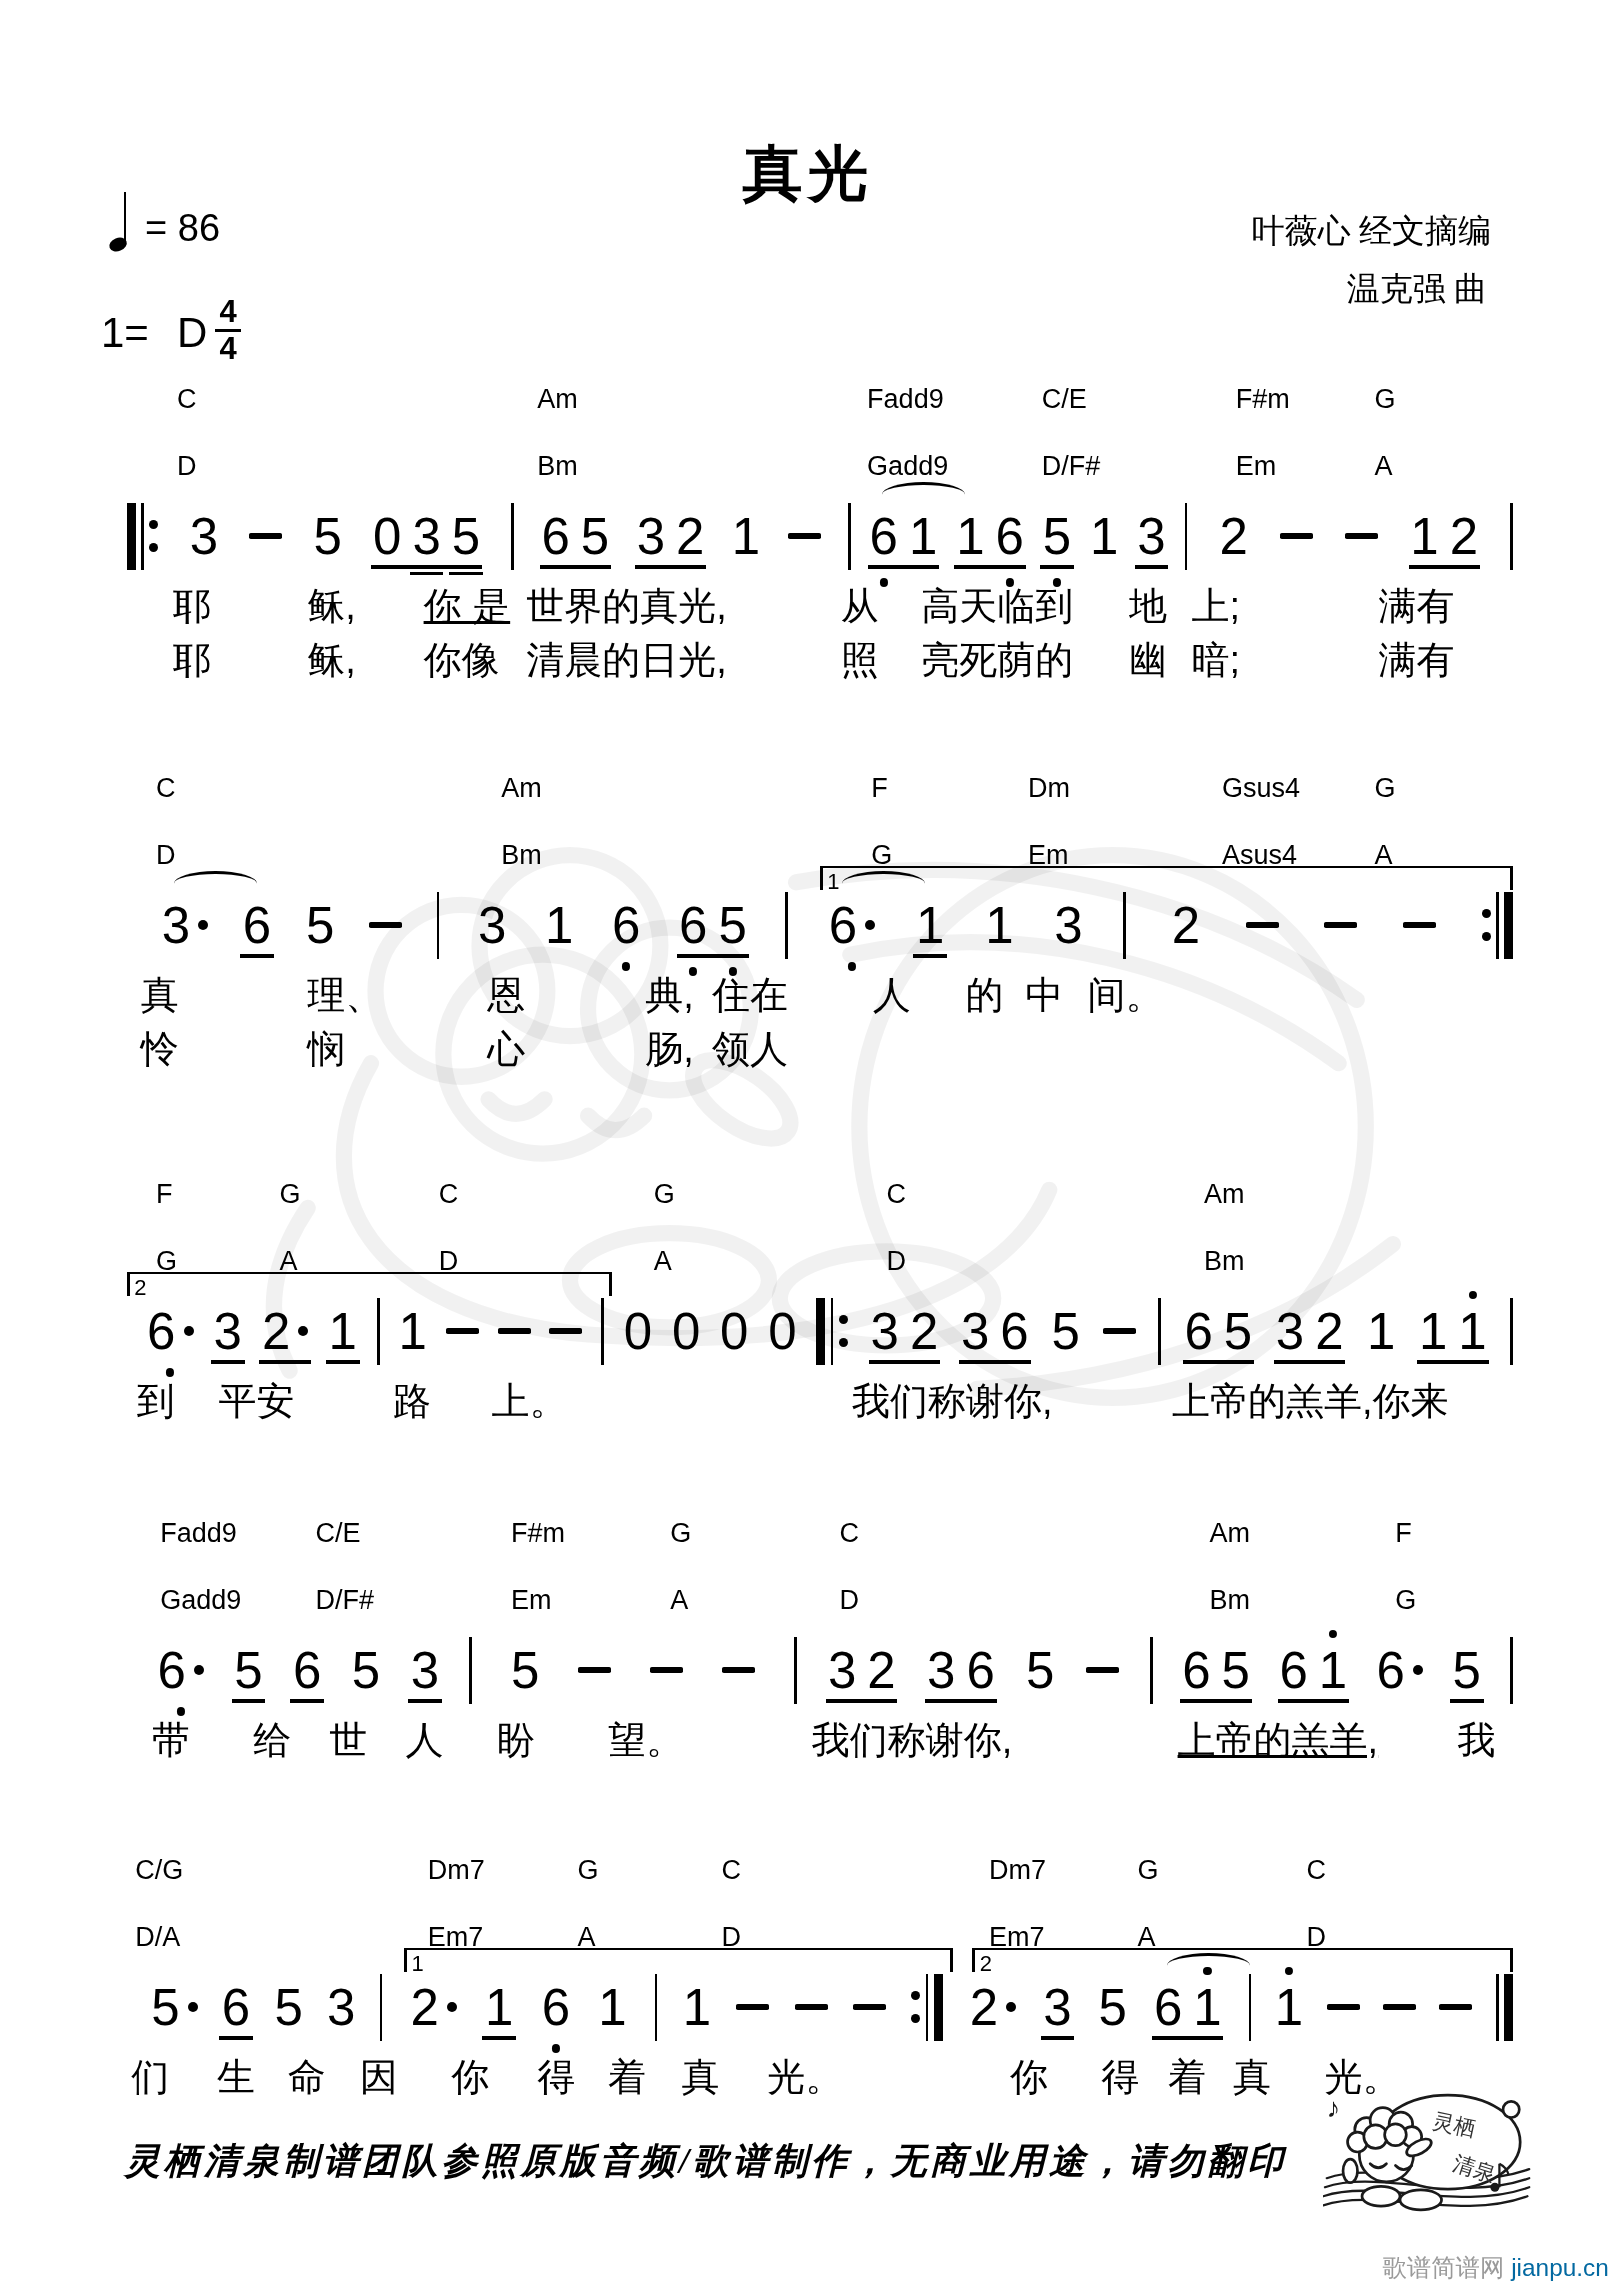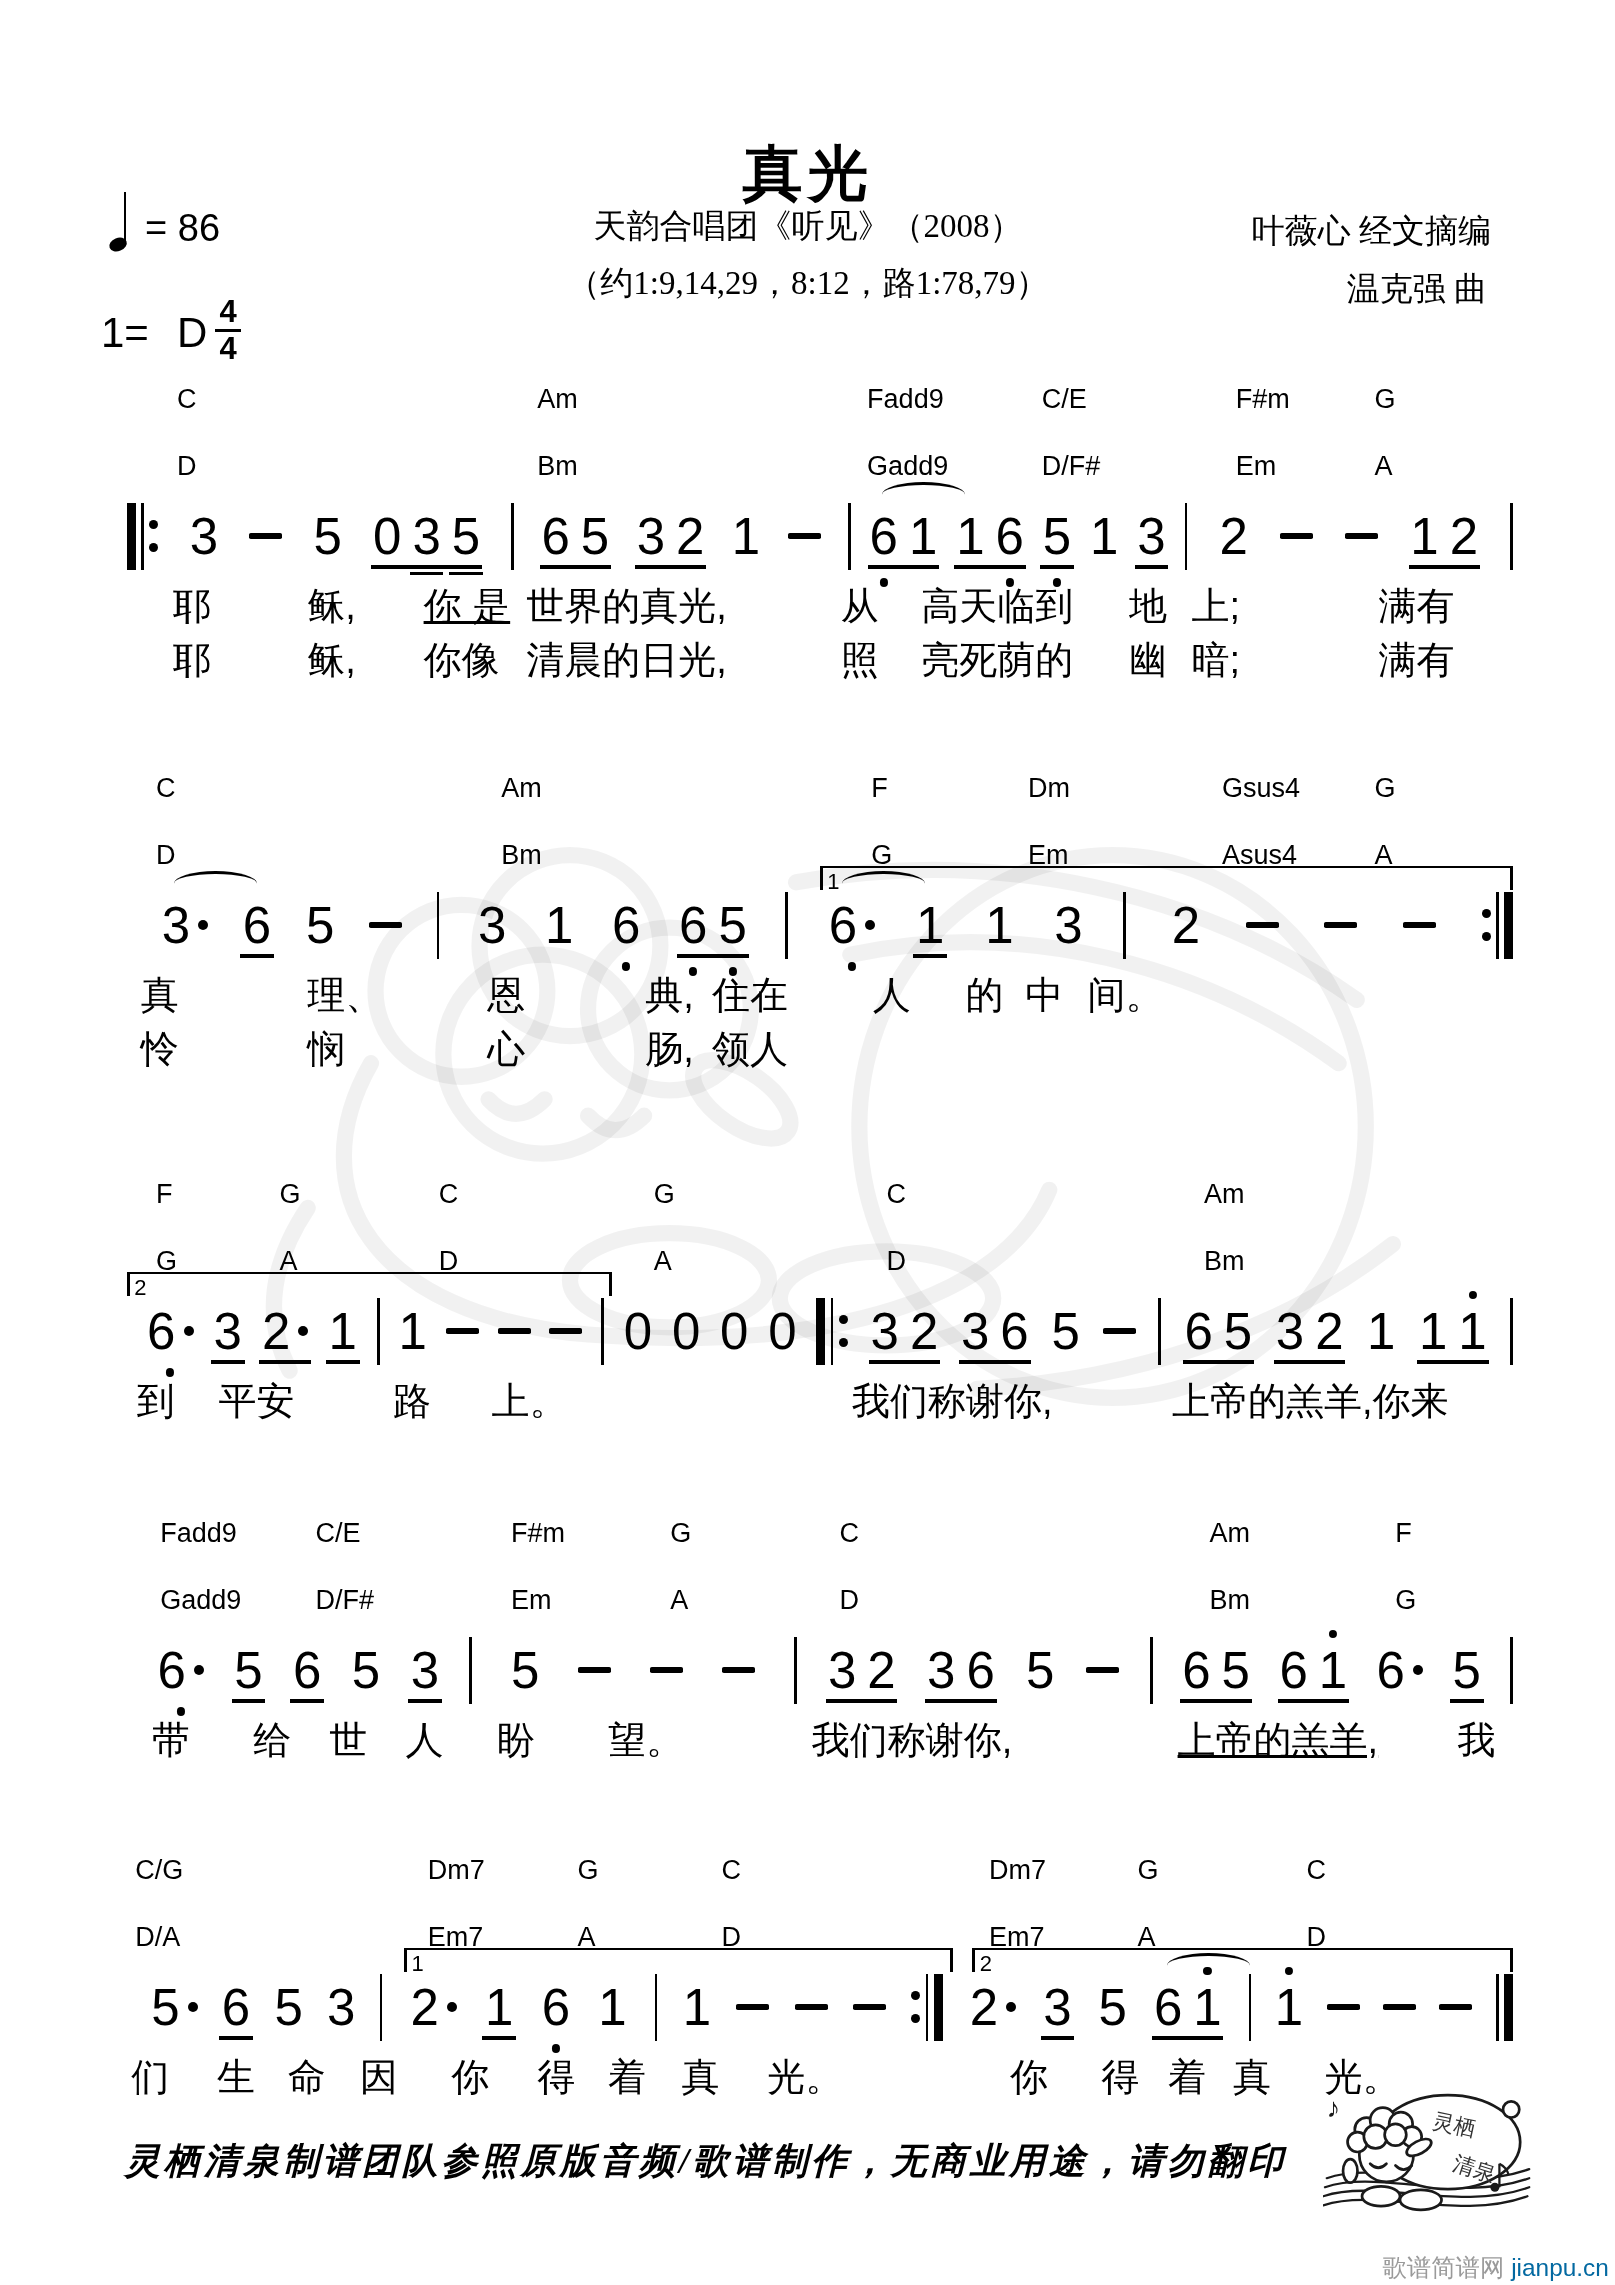--- a/index.html
+++ b/index.html
@@ -88,22 +88,20 @@
     <path d="M 900 620 C 1100 610 1260 540 1360 460"></path>
     <path d="M 160 420 C 120 480 110 540 140 600"></path>
   </svg>
 
   <div class="abs title">真光</div>
   <div class="abs qnote">
       <i class="stem"></i>
       <i class="head"></i>
     </div>
   <div class="abs tempo-text">= 86</div>
-  <div class="abs subtitle">天韵合唱团《听见》（2008）</div>
-  <div class="abs scripture">（约1:9,14,29，8:12，路1:78,79）</div>
   <div class="abs credit1">叶薇心 经文摘编</div>
   <div class="abs credit2">温克强 曲</div>
   <div class="abs key-label">1=</div>
   <div class="abs key-value">D</div>
   <div class="abs timesig">
     <span class="num">4</span>
     <span class="den">4</span>
   </div>
 
   <div id="systems">

